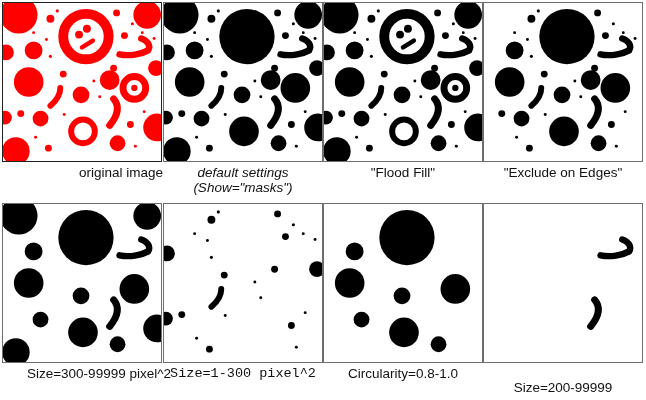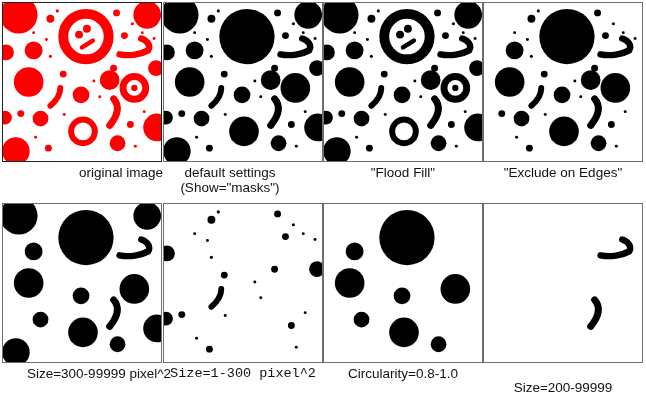--- a/index.html
+++ b/index.html
@@ -101,21 +101,21 @@
         <circle cx="156" cy="126" r="14" fill="#000000"></circle>
         <circle cx="2" cy="116" r="7" fill="#000000"></circle>
         <circle cx="84" cy="34" r="28" fill="#000000"></circle>
         <circle cx="133" cy="86" r="15" fill="#000000"></circle>
         <circle cx="81" cy="130" r="15" fill="#000000"></circle>
         <path d="M118 52 C128 54 140 52 147 48 C150 43 146 38 140 36" stroke="#000000" stroke-width="6.5" stroke-linecap="round" fill="none"></path>
         <path d="M58 86 C58 93 55 98 48 104" stroke="#000000" stroke-width="6" stroke-linecap="round" fill="none"></path>
         <path d="M112 97 C118 104 117 113 108 124" stroke="#000000" stroke-width="7" stroke-linecap="round" fill="none"></path>
       </svg>
     </div>
-    <div class="caption" style="left: 149px; top: 165px;">
+    <div class="caption" style="left: 162px; top: 165px; font-style: italic;">
       <div>default settings</div>
       <div>(Show="masks")</div>
     </div>
     <div class="panel" style="left: 323px; top: 2px;">
       <svg viewBox="0 0 160 160">
         <circle cx="16" cy="12" r="19" fill="#000000"></circle>
         <circle cx="146" cy="12" r="14" fill="#000000"></circle>
         <circle cx="108" cy="78" r="10" fill="#000000"></circle>
         <circle cx="48" cy="16" r="4" fill="#000000"></circle>
         <circle cx="55" cy="8" r="1.6" fill="#000000"></circle>

